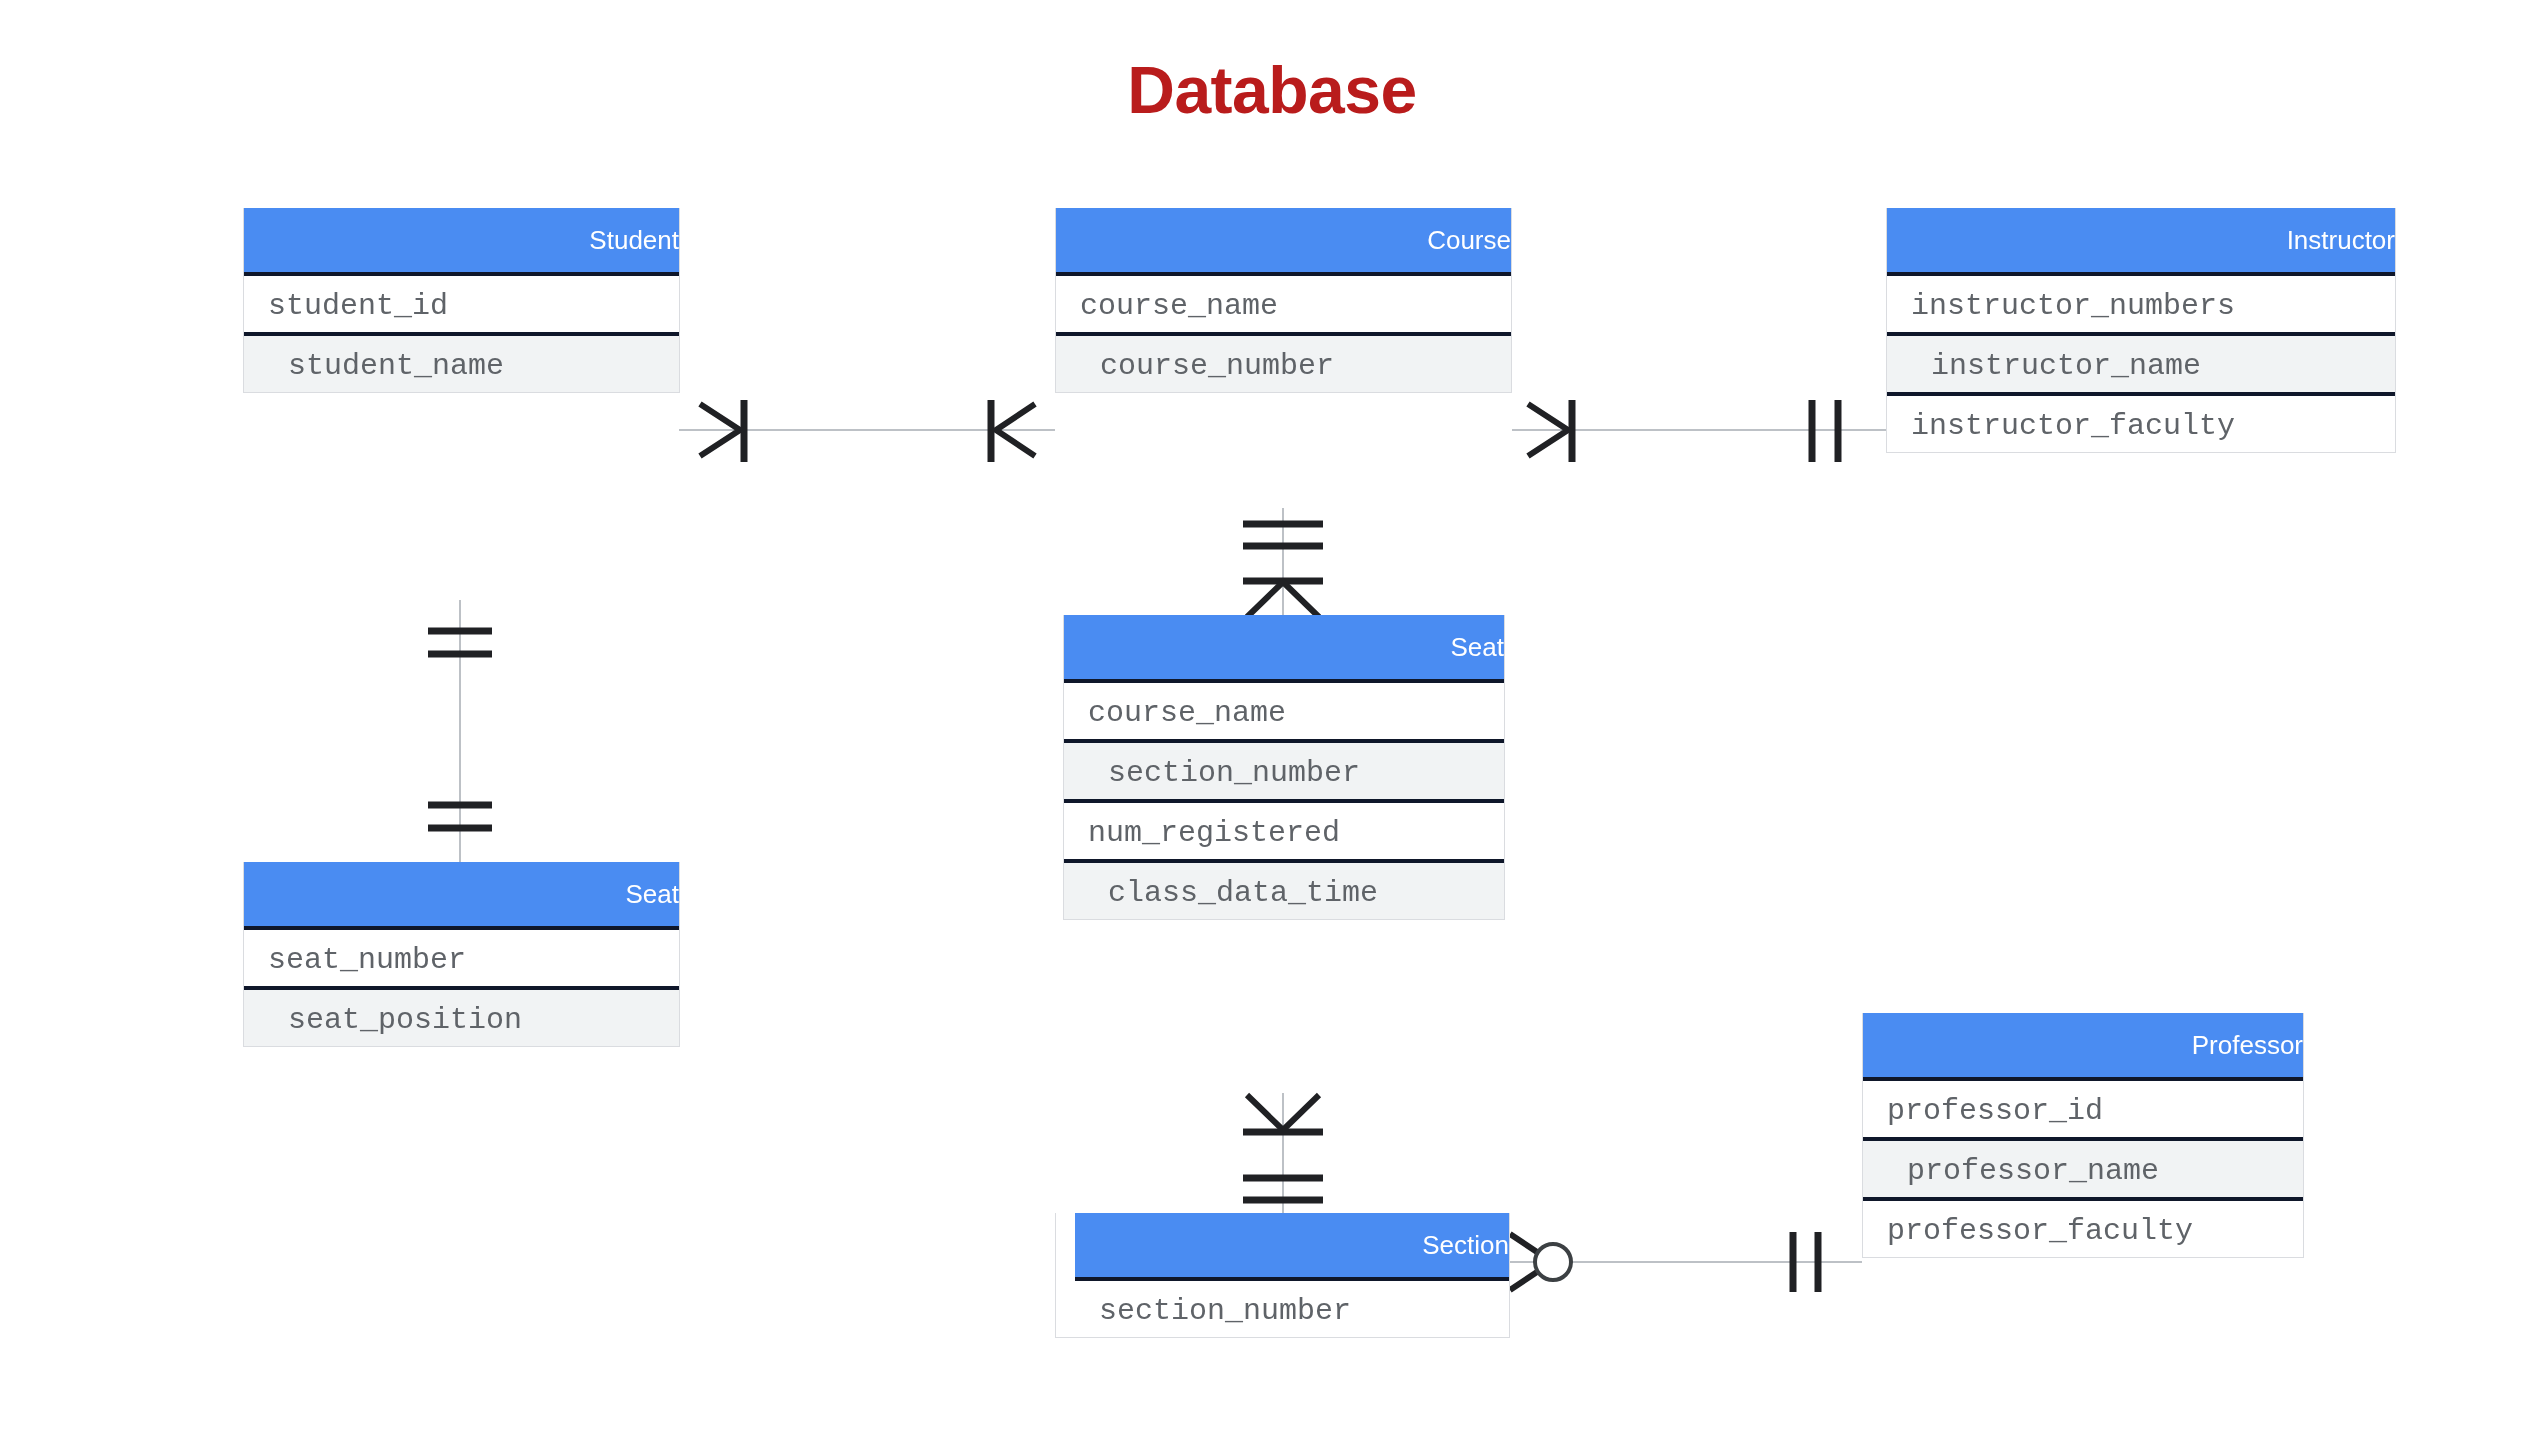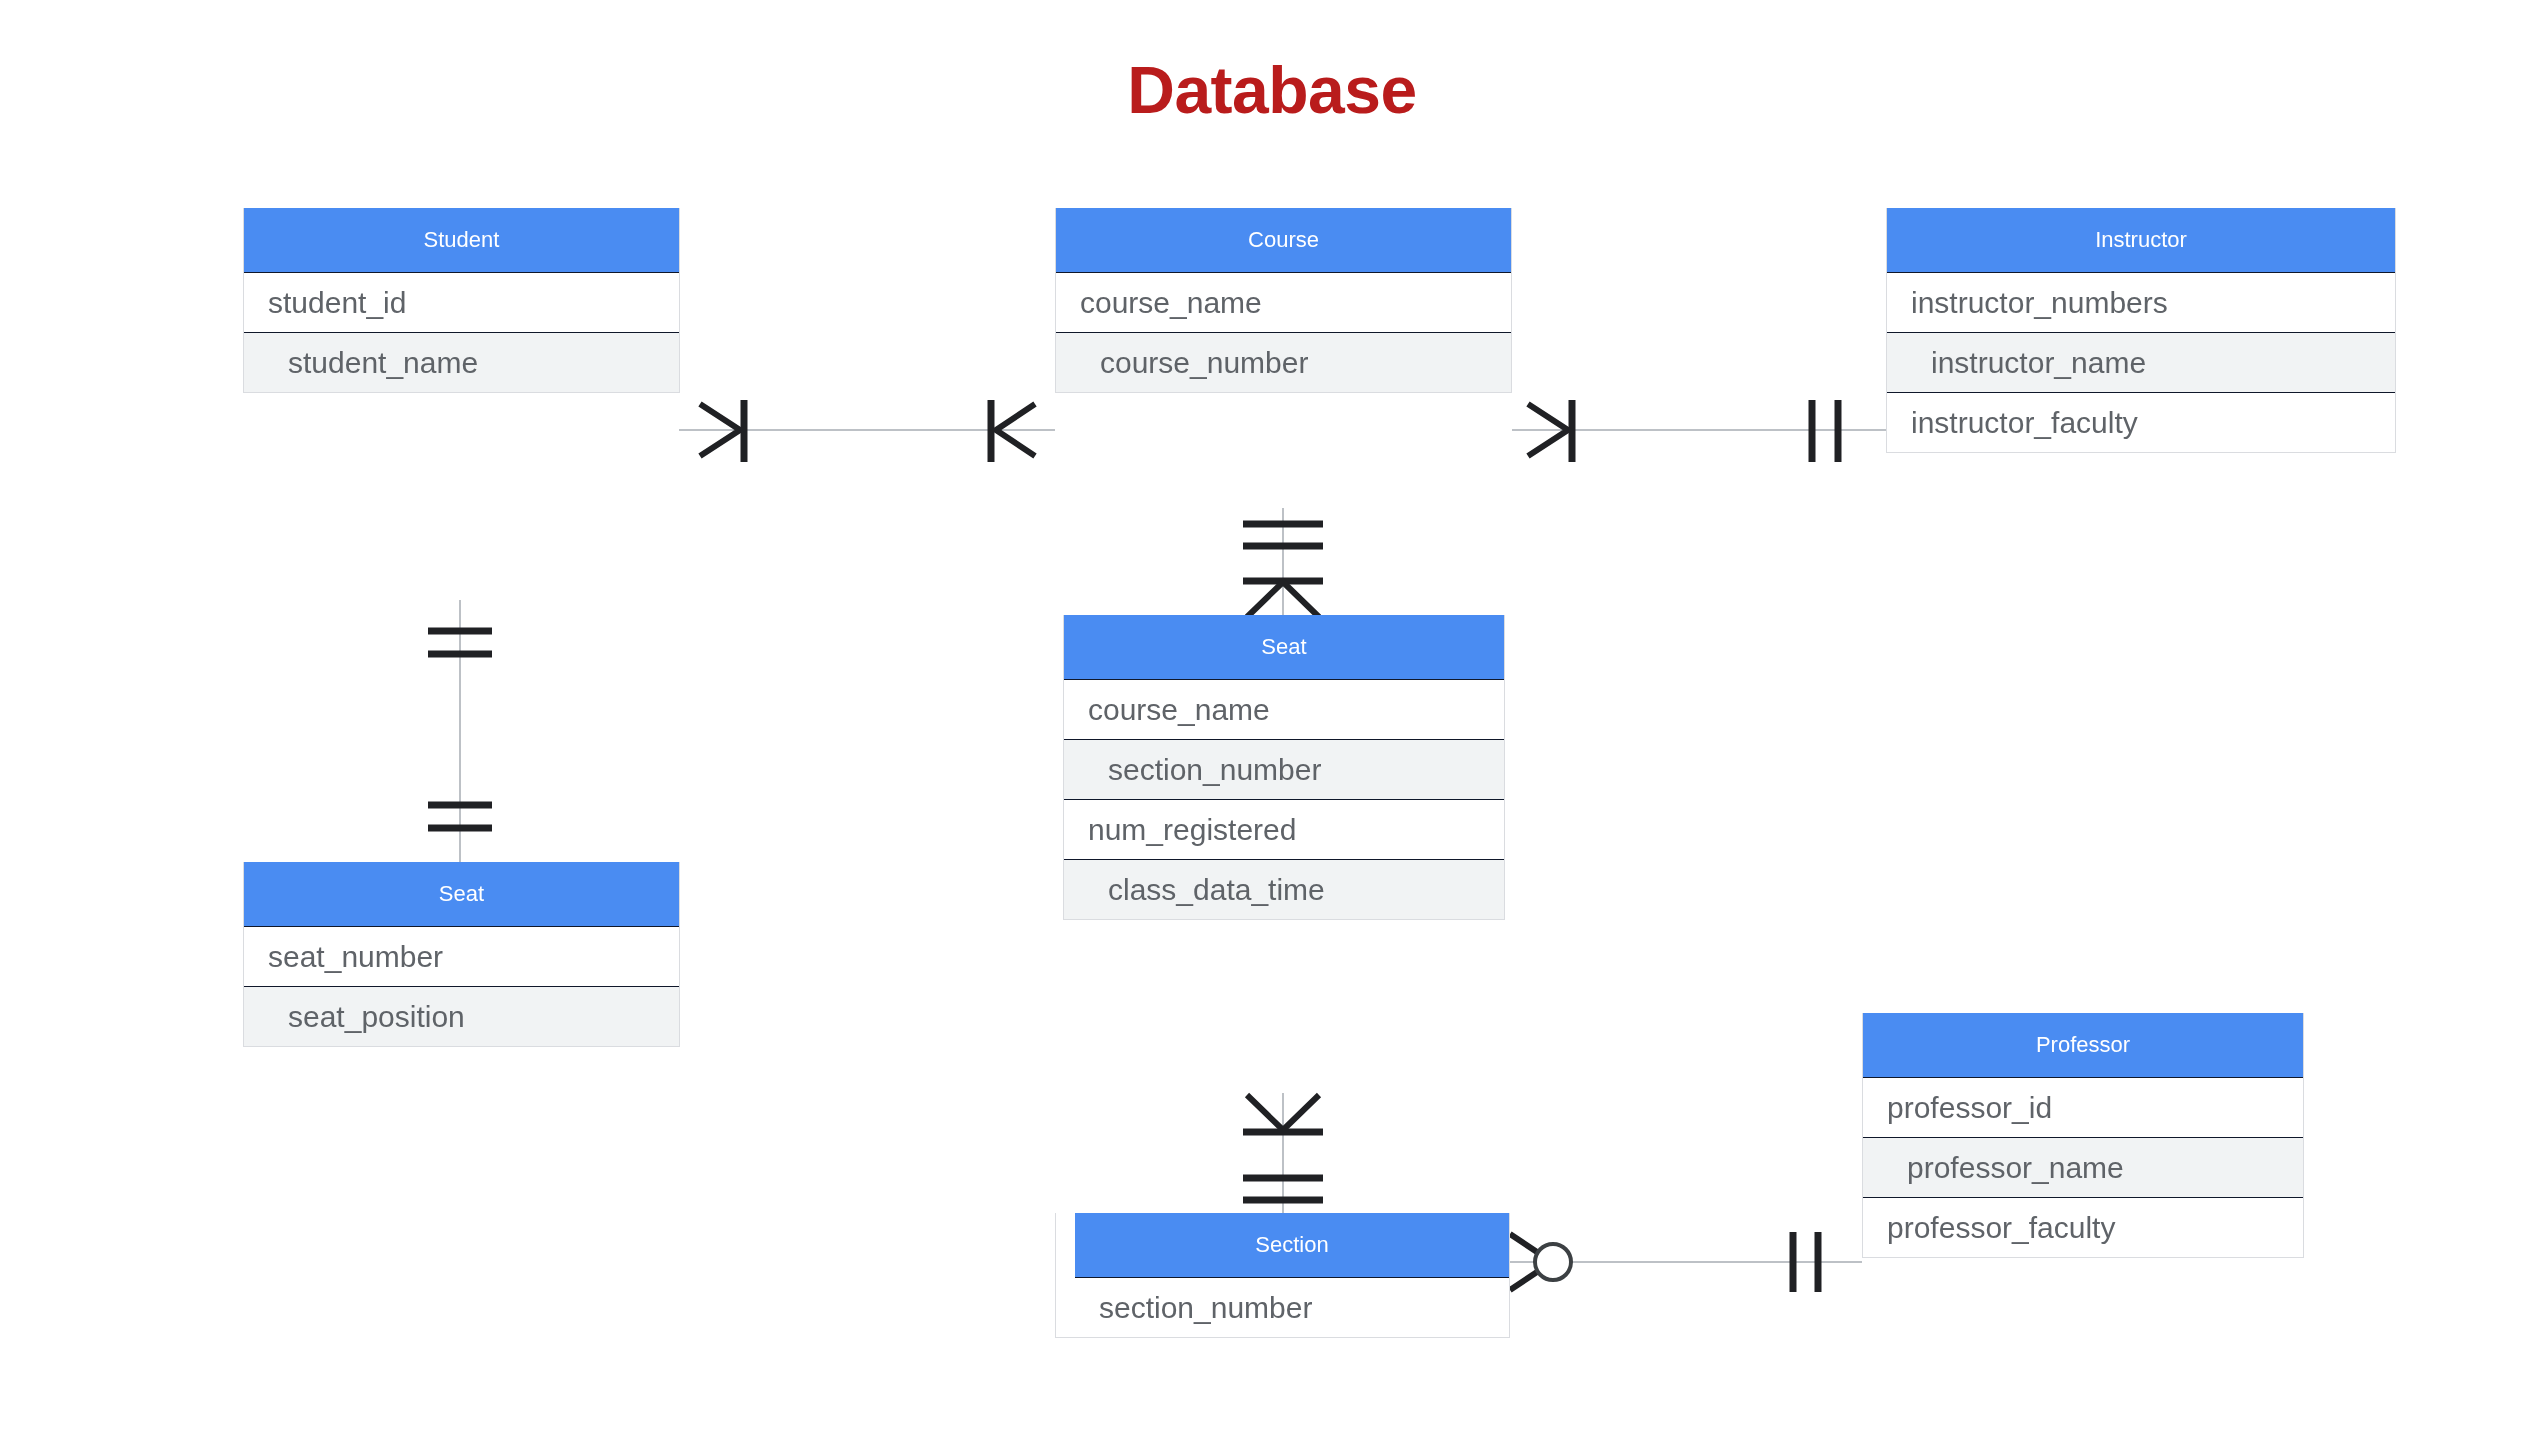--- a/index.html
+++ b/index.html
@@ -37,38 +37,39 @@
     position: absolute;
     box-sizing: border-box;
     background: #ffffff;
     border: 1px solid #dadce0;
     border-top: none;
   }
   .entity-header {
     box-sizing: border-box;
     background: #4a8cf2;
     color: #ffffff;
-    font-size: 22px;
-    text-align: center;
+    font-size: 26px;
+    text-align: right;
     line-height: 64px;
     height: 64px;
     overflow: hidden;
     white-space: nowrap;
   }
   .entity-row {
     box-sizing: border-box;
     height: 60px;
     line-height: 60px;
     padding-left: 24px;
     font-size: 30px;
     color: #5f6368;
     background: #ffffff;
-    border-top: 1px solid #0f172a;
+    border-top: 4px solid #0f172a;
     overflow: hidden;
     white-space: nowrap;
+    font-family: Liberation Mono, monospace;
   }
   .entity-row.alt {
     background: #f1f3f4;
     padding-left: 44px;
   }
   .entity-row:first-of-type {
     border-top: none;
   }
 
   

